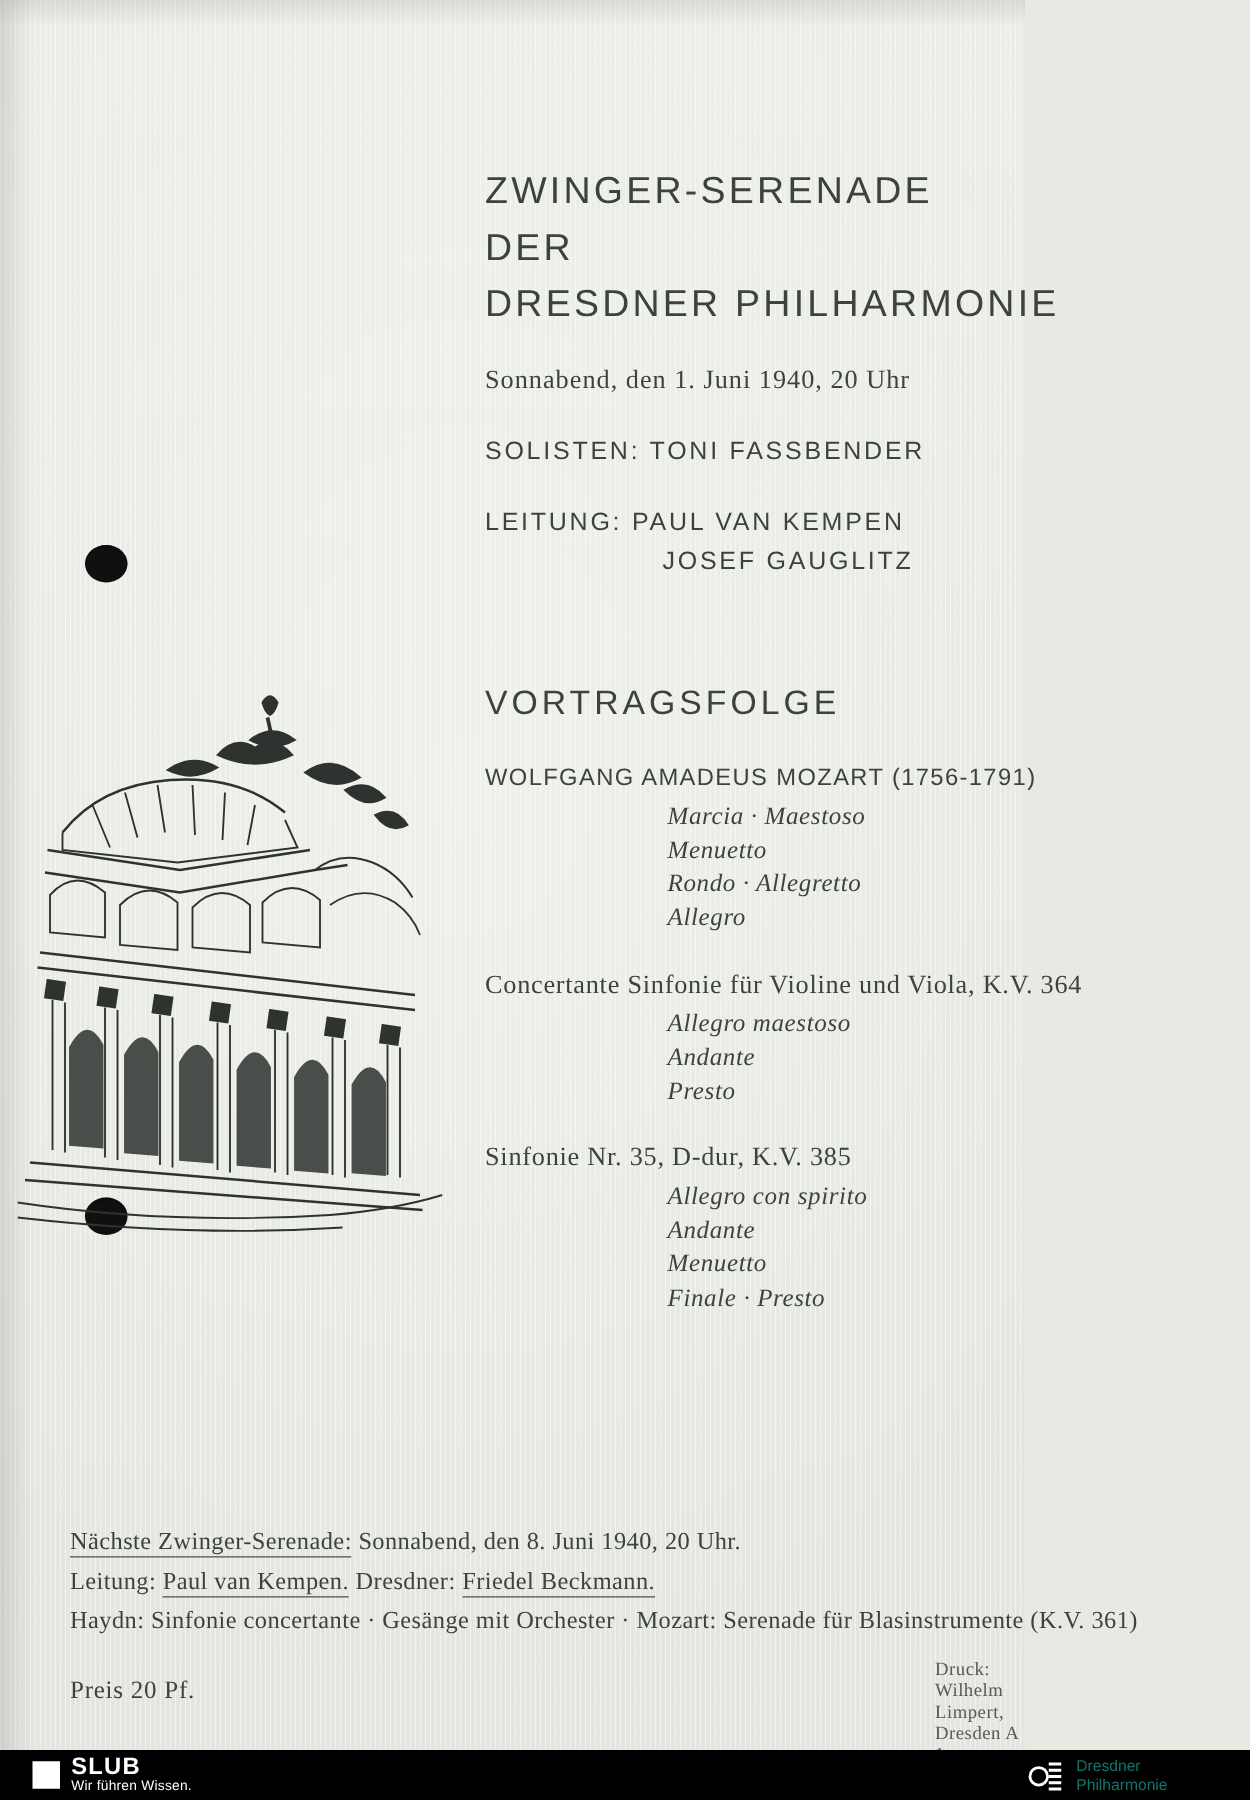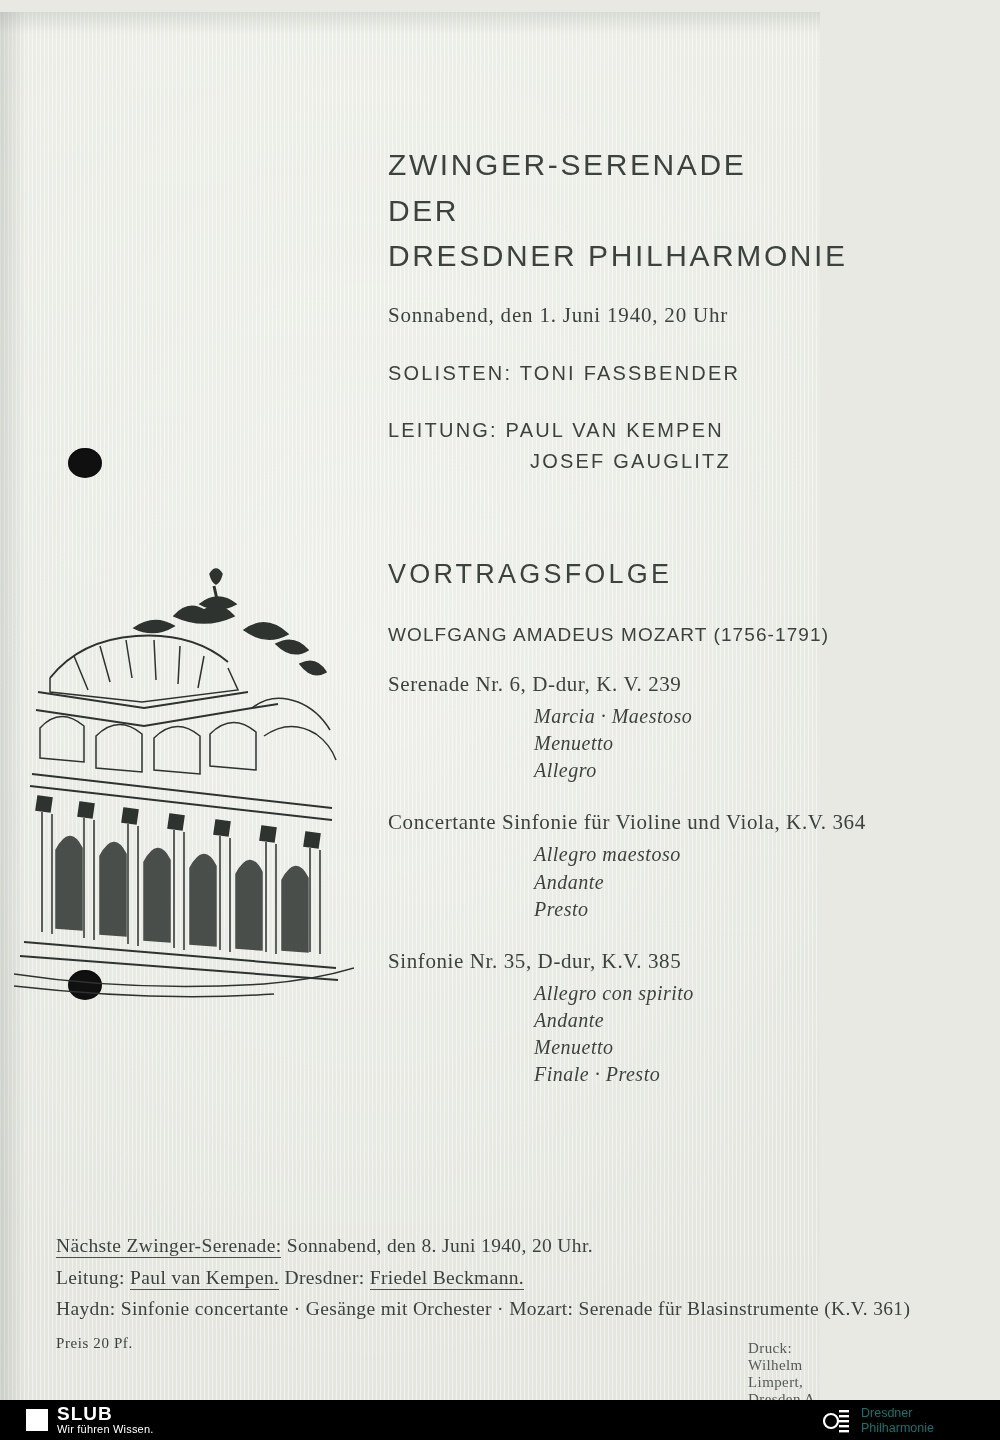--- a/index.html
+++ b/index.html
@@ -12,21 +12,21 @@
     background: #e8e9e3;
     font-family: "Liberation Serif", serif;
     color: #3a3f3c;
     overflow: hidden;
     position: relative;
   }
 
   
   #page {
     position: absolute;
-    left: 0; top: 12px;
+    left: 0; top: 0;
     width: 820px;
     height: 1400px;
     background:
       repeating-linear-gradient(90deg,
         rgba(255,255,255,0.45) 0px,
         rgba(255,255,255,0.45) 1px,
         rgba(0,0,0,0.012) 1px,
         rgba(0,0,0,0.012) 4px),
       linear-gradient(180deg, #eef0e9 0%, #e9ebe4 40%, #e6e8e1 100%);
   }
@@ -128,22 +128,22 @@
     color: #3c423e;
   }
   .foot-line {
     font-size: 19.5px;
     line-height: 1.62;
     letter-spacing: 0.35px;
     white-space: nowrap;
   }
   .u { border-bottom: 1px solid #4a504c; padding-bottom: 1px; }
   #price {
-    margin-top: 10px;
-    font-size: 15px;
+    margin-top: 28px;
+    font-size: 20px;
     letter-spacing: 0.6px;
   }
   #printer {
     position: absolute;
     left: 748px;
     top: 1328px;
     font-size: 15px;
     letter-spacing: 0.4px;
     color: #555b57;
   }
@@ -283,24 +283,24 @@
 
     <div class="caps-line">SOLISTEN: TONI FASSBENDER</div>
 
     <div class="caps-line">LEITUNG: PAUL VAN KEMPEN</div>
     <div class="caps-line indent">JOSEF GAUGLITZ</div>
 
     <div id="vortragsfolge">VORTRAGSFOLGE</div>
 
     <div class="composer">WOLFGANG AMADEUS MOZART (1756-1791)</div>
 
-    <div class="work">Serenade Nr. 6, D-dur, K. V. 239</div>
     <ul class="movements">
       <li>Marcia · Maestoso</li>
       <li>Menuetto</li>
+      <li>Rondo · Allegretto</li>
       <li>Allegro</li>
     </ul>
 
     <div class="work">Concertante Sinfonie für Violine und Viola, K.V. 364</div>
     <ul class="movements">
       <li>Allegro maestoso</li>
       <li>Andante</li>
       <li>Presto</li>
     </ul>
 

